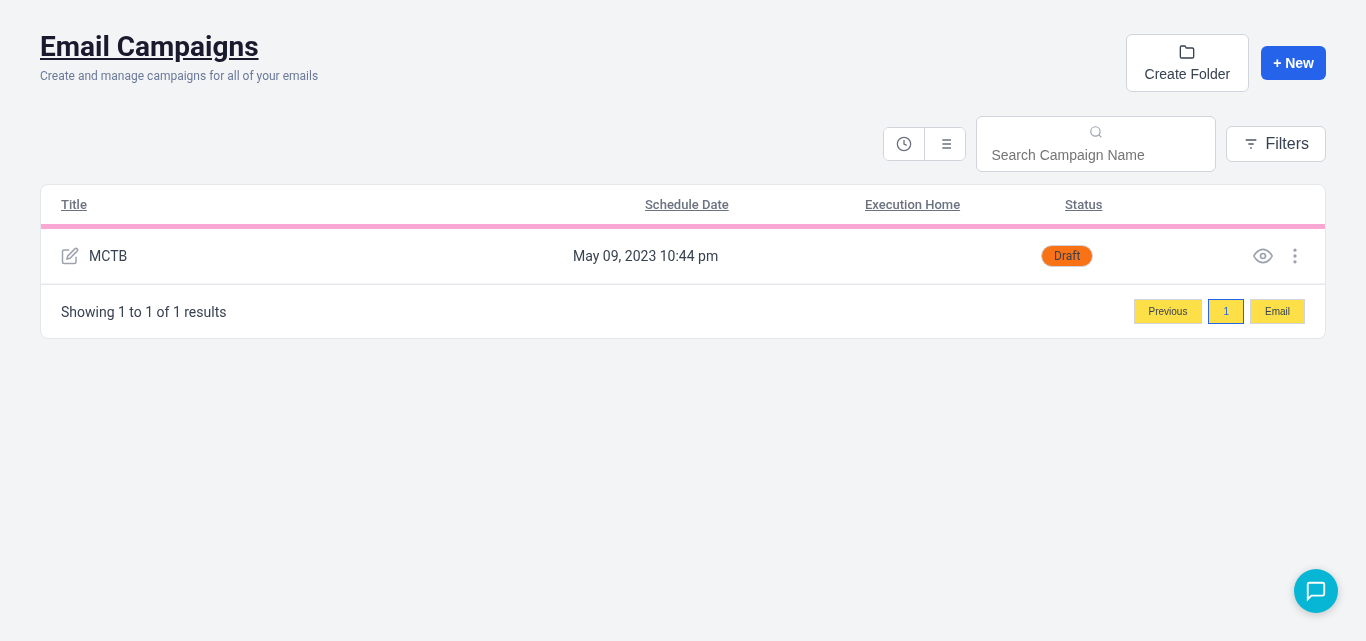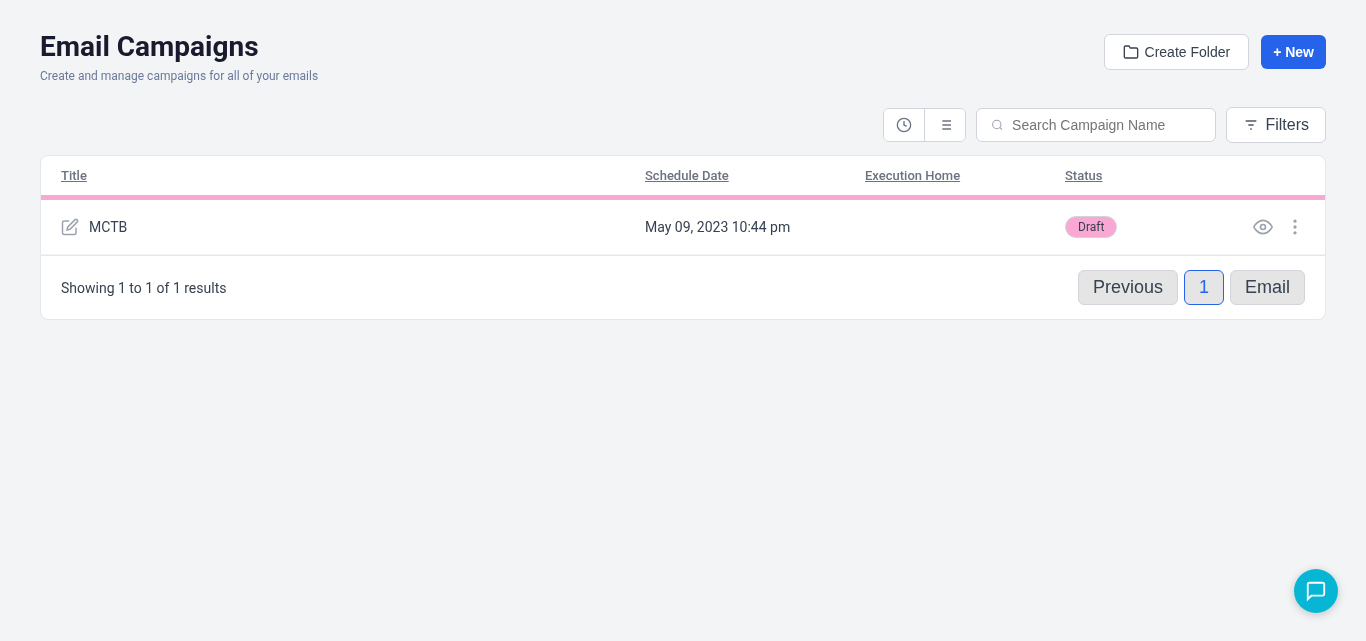--- a/index.html
+++ b/index.html
@@ -19,20 +19,21 @@
       align-items: flex-start;
       justify-content: space-between;
       margin-bottom: 24px;
     }
     .title-section {}
     .page-title {
       font-size: 28px;
       font-weight: 700;
       color: #1a1a2e;
       margin-bottom: 6px;
+      text-decoration: underline;
     }
     .page-subtitle {
       font-size: 12px;
       color: #6b7a99;
     }
     .header-actions {
       display: flex;
       gap: 12px;
       align-items: center;
       margin-top: 4px;
@@ -42,20 +43,21 @@
       align-items: center;
       gap: 6px;
       padding: 9px 18px;
       border: 1px solid #d1d5db;
       background: #fff;
       border-radius: 6px;
       font-size: 14px;
       color: #374151;
       cursor: pointer;
       white-space: nowrap;
+      flex-direction: column;
     }
     .btn-new {
       display: flex;
       align-items: center;
       gap: 6px;
       padding: 9px 12px;
       background: #2563eb;
       color: #fff;
       border: none;
       border-radius: 6px;
@@ -93,20 +95,21 @@
     }
     .search-box {
       display: flex;
       align-items: center;
       gap: 8px;
       padding: 8px 14px;
       border: 1px solid #d1d5db;
       border-radius: 6px;
       background: #fff;
       width: 240px;
+      flex-direction: column;
     }
     .search-box input {
       border: none;
       outline: none;
       font-size: 14px;
       color: #374151;
       width: 100%;
       background: transparent;
     }
     .search-icon-sm {
@@ -148,41 +151,42 @@
       text-decoration: underline;
     }
     .table-row {
       display: grid;
       grid-template-columns: 1fr 220px 200px 160px 80px;
       padding: 16px 20px;
       border-bottom: 1px solid #f3f4f6;
       align-items: center;
       font-size: 14px;
       color: #374151;
+      gap: 24px;
     }
     .table-row:last-of-type {
       border-bottom: none;
     }
     .campaign-title-cell {
       display: flex;
       align-items: center;
       gap: 10px;
     }
     .edit-icon {
       color: #9ca3af;
       font-size: 16px;
     }
     .draft-badge {
       display: inline-block;
       padding: 3px 12px;
       border: 1px solid #d1d5db;
       border-radius: 20px;
       font-size: 12px;
       color: #374151;
-      background: #f9a8d4;
+      background: #f97316;
     }
     .row-actions {
       display: flex;
       align-items: center;
       gap: 12px;
       justify-content: flex-end;
     }
     .action-icon {
       color: #9ca3af;
       cursor: pointer;
@@ -198,23 +202,23 @@
       color: #374151;
     }
     .pagination-controls {
       display: flex;
       align-items: center;
       gap: 6px;
     }
     .btn-page {
       padding: 6px 14px;
       border: 1px solid #d1d5db;
-      background: #e5e5e5;
-      border-radius: 6px;
-      font-size: 18px;
+      background: #fde047;
+      border-radius: 0;
+      font-size: 10px;
       color: #374151;
       cursor: pointer;
     }
     .btn-page.active {
       border-color: #2563eb;
       color: #2563eb;
     }
     .chat-fab {
       position: fixed;
       bottom: 28px;

